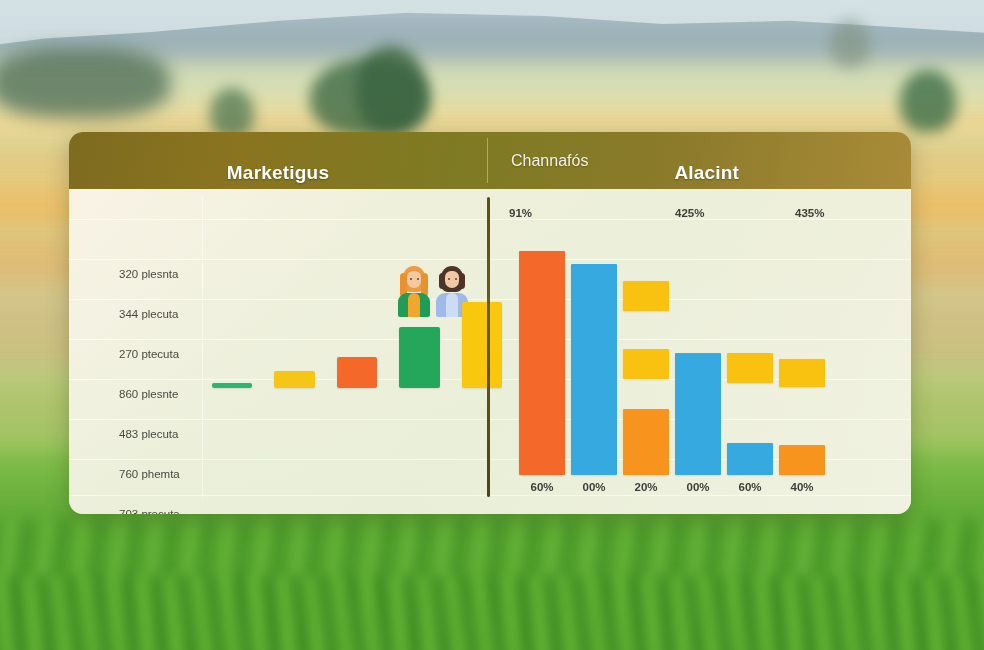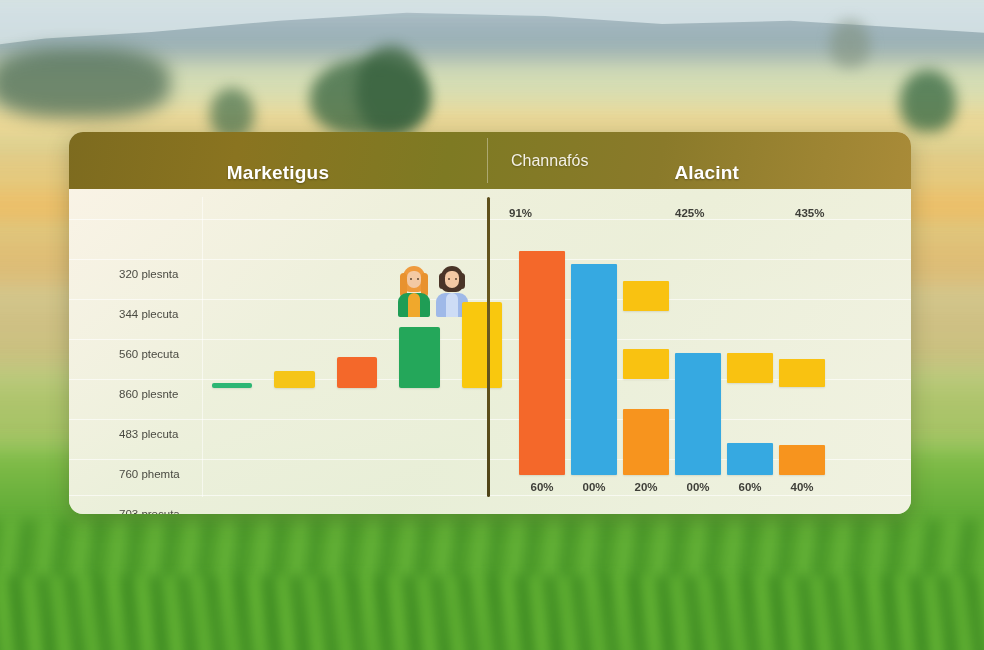--- a/index.html
+++ b/index.html
@@ -134,21 +134,21 @@
     <div class="gridline" style="top:190px;"></div>
     <div class="gridline" style="top:230px;"></div>
     <div class="gridline" style="top:270px;"></div>
     <div class="gridline" style="top:306px;"></div>
 
     <div id="left-panel">
       <div class="lbl-col-sep"></div>
 
       <div class="axis-label" style="top:79px;">320 plesnta</div>
       <div class="axis-label" style="top:119px;">344 plecuta</div>
-      <div class="axis-label" style="top:159px;">560 ptecuta</div>
+      <div class="axis-label" style="top:159px;">270 ptecuta</div>
       <div class="axis-label" style="top:199px;">860 plesnte</div>
       <div class="axis-label" style="top:239px;">483 plecuta</div>
       <div class="axis-label" style="top:279px;">760 phemta</div>
       <div class="axis-label" style="top:319px;">703 precuta</div>
 
       <div class="avatars">
         <div class="avatar">
           <div class="av-hair" style="background:#ef9a3c;"></div>
           <div class="av-hair-side" style="left:4px;background:#e8922f;"></div>
           <div class="av-hair-side" style="right:4px;background:#e8922f;"></div>

